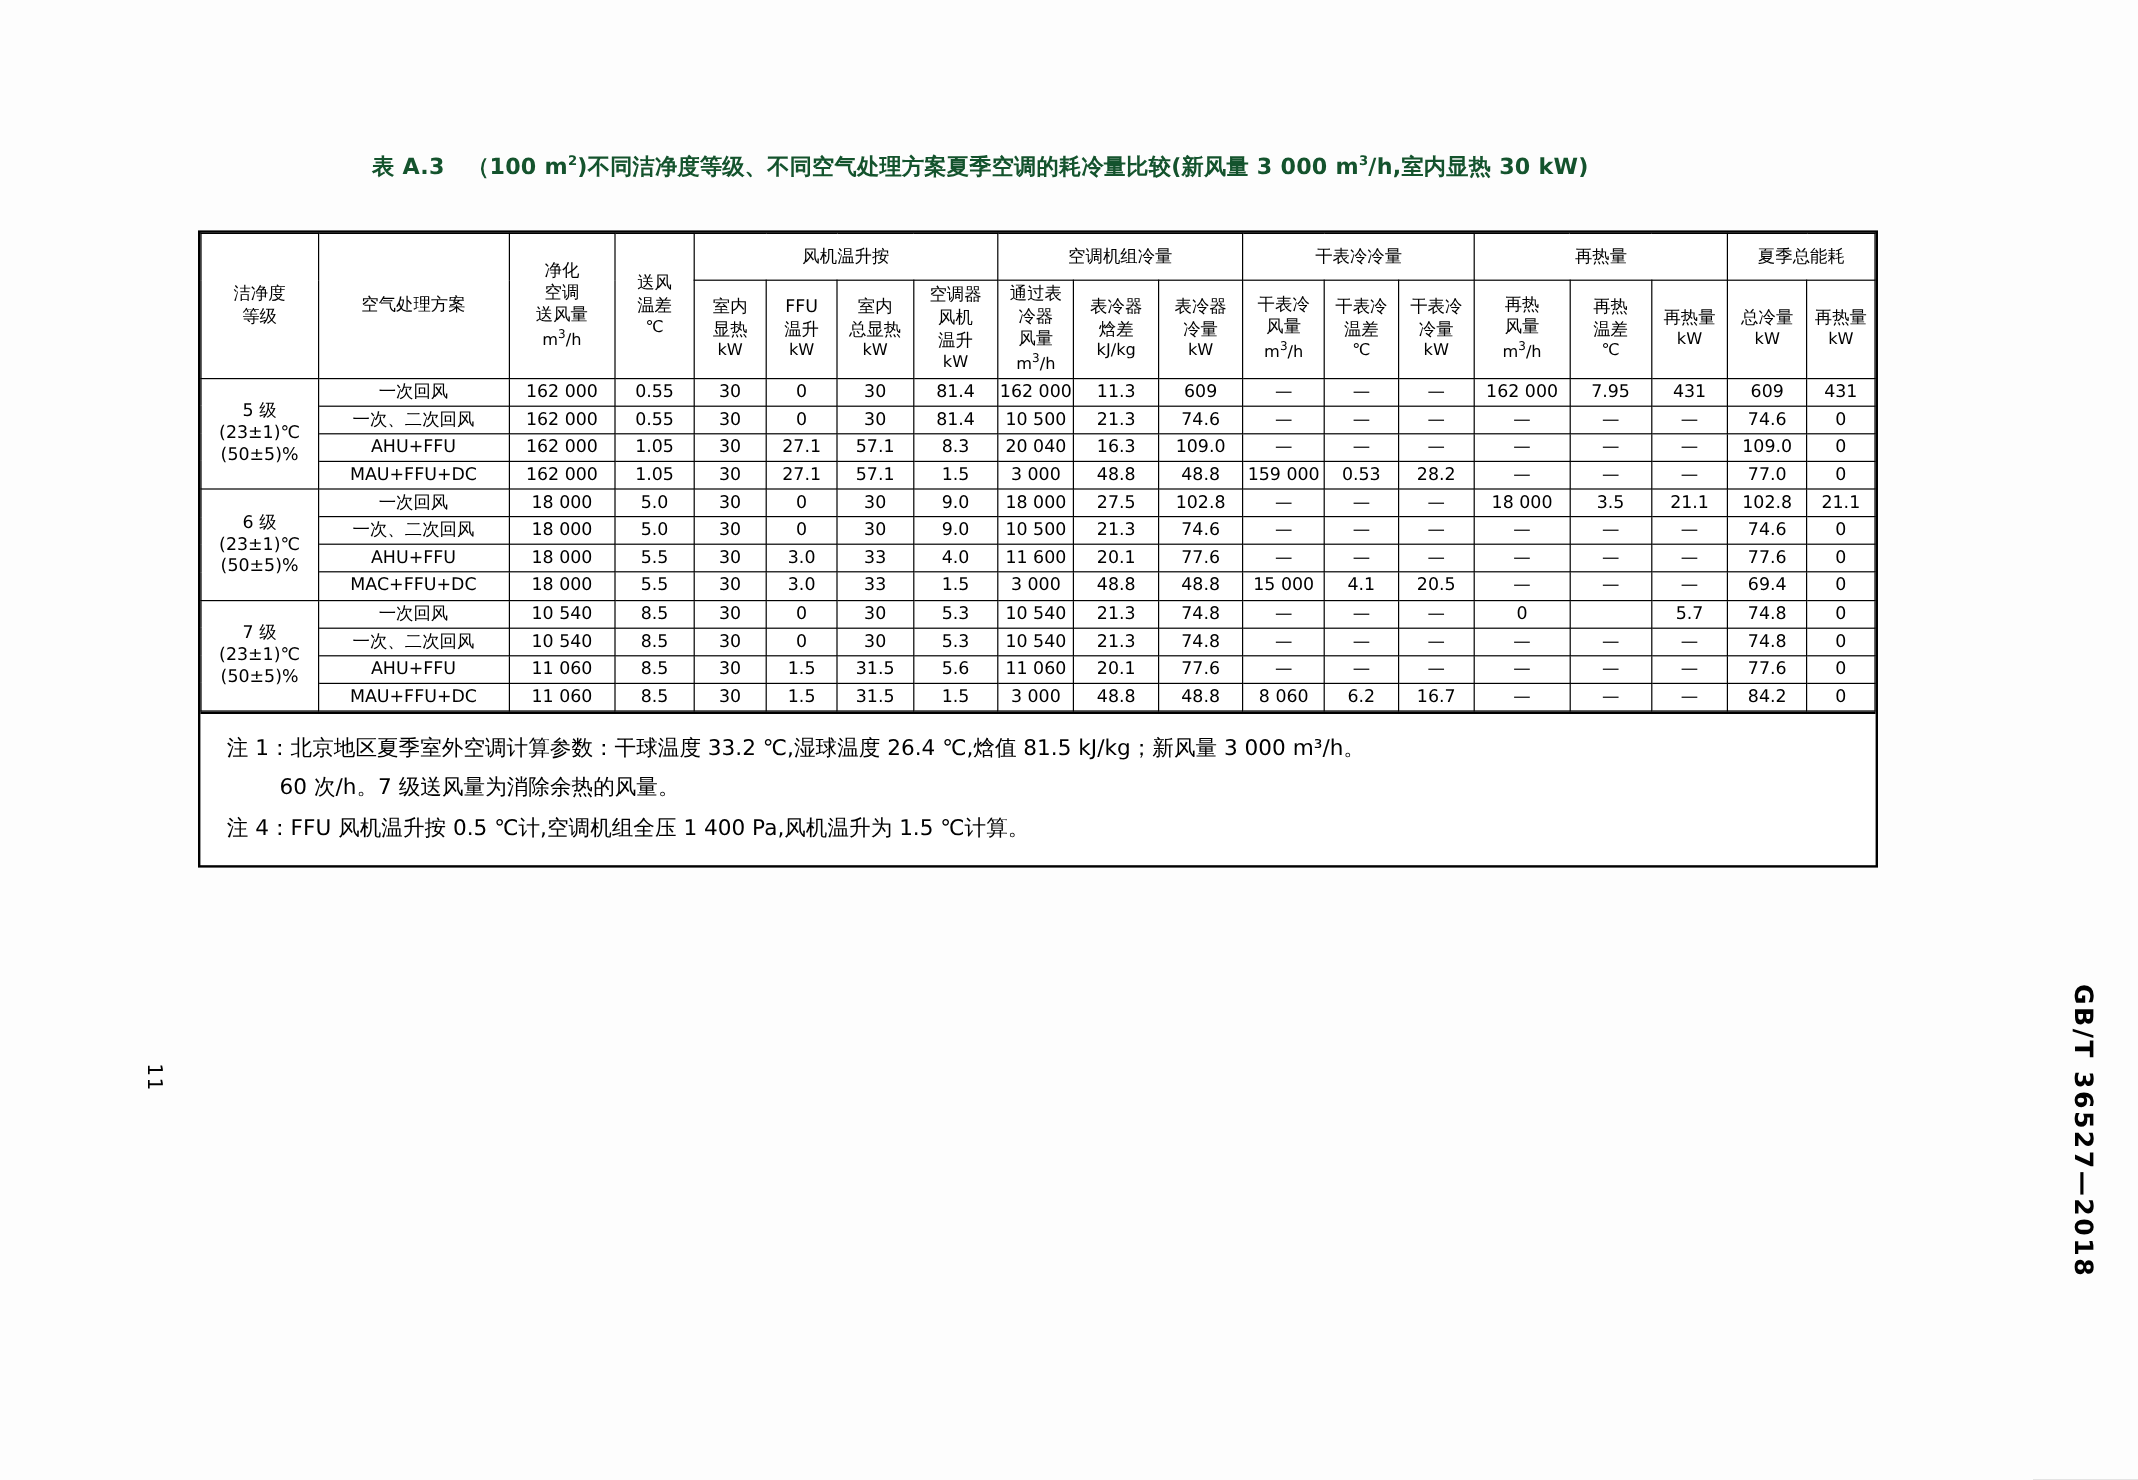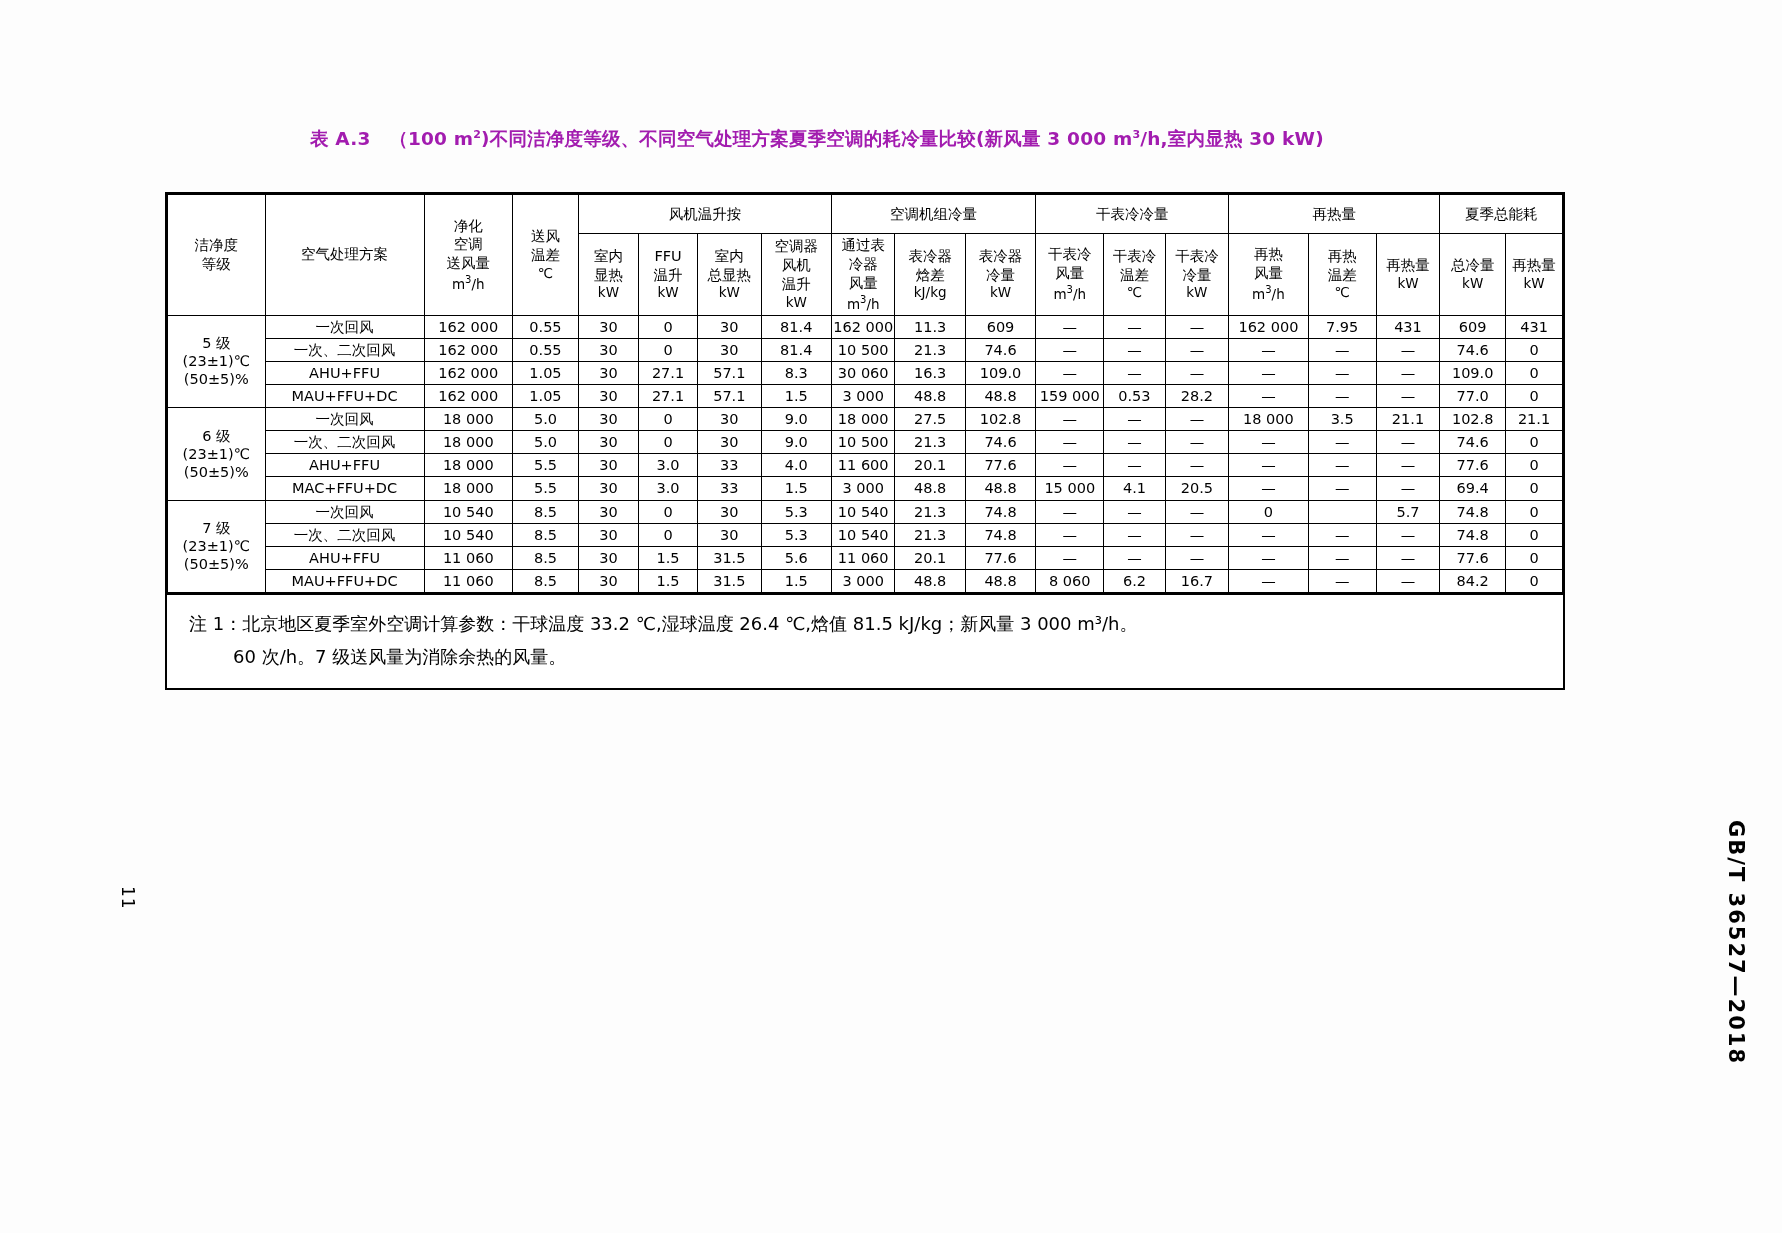--- a/index.html
+++ b/index.html
@@ -24,21 +24,21 @@
     background: #fdfdfd;
   }
   
   .table-title {
     position: absolute;
     left: 310px;
     top: 126px;
     font-size: 18.5px;
     font-weight: bold;
     letter-spacing: 0.2px;
-    color: #a21caf;
+    color: #14532d;
     white-space: nowrap;
   }
   .table-title sup { font-size: 11px; vertical-align: super; }
 
   
   .frame {
     position: absolute;
     left: 165px;
     top: 192px;
     width: 1400px;
@@ -304,21 +304,21 @@
             <td>0</td>
           </tr>
           <tr>
             <td class="scheme">AHU+FFU</td>
             <td>162 000</td>
             <td>1.05</td>
             <td>30</td>
             <td>27.1</td>
             <td>57.1</td>
             <td>8.3</td>
-            <td>30 060</td>
+            <td>20 040</td>
             <td>16.3</td>
             <td>109.0</td>
             <td class="dash">—</td>
             <td class="dash">—</td>
             <td class="dash">—</td>
             <td class="dash">—</td>
             <td class="dash">—</td>
             <td class="dash">—</td>
             <td>109.0</td>
             <td>0</td>
@@ -514,19 +514,20 @@
             <td class="dash">—</td>
             <td>84.2</td>
             <td>0</td>
           </tr>
         </tbody>
       </table>
 
       <div class="notes">
         <div class="note-line">注 1：北京地区夏季室外空调计算参数：干球温度 33.2 ℃,湿球温度 26.4 ℃,焓值 81.5 kJ/kg；新风量 3 000 m³/h。</div>
         <div class="note-ind">60 次/h。7 级送风量为消除余热的风量。</div>
+        <div class="note-line">注 4：FFU 风机温升按 0.5 ℃计,空调机组全压 1 400 Pa,风机温升为 1.5 ℃计算。</div>
       </div>
     </div>
 
     <div class="std-id">GB/T 36527—2018</div>
     <div class="page-num">11</div>
   </div>
 </div>
 
 </body></html>

